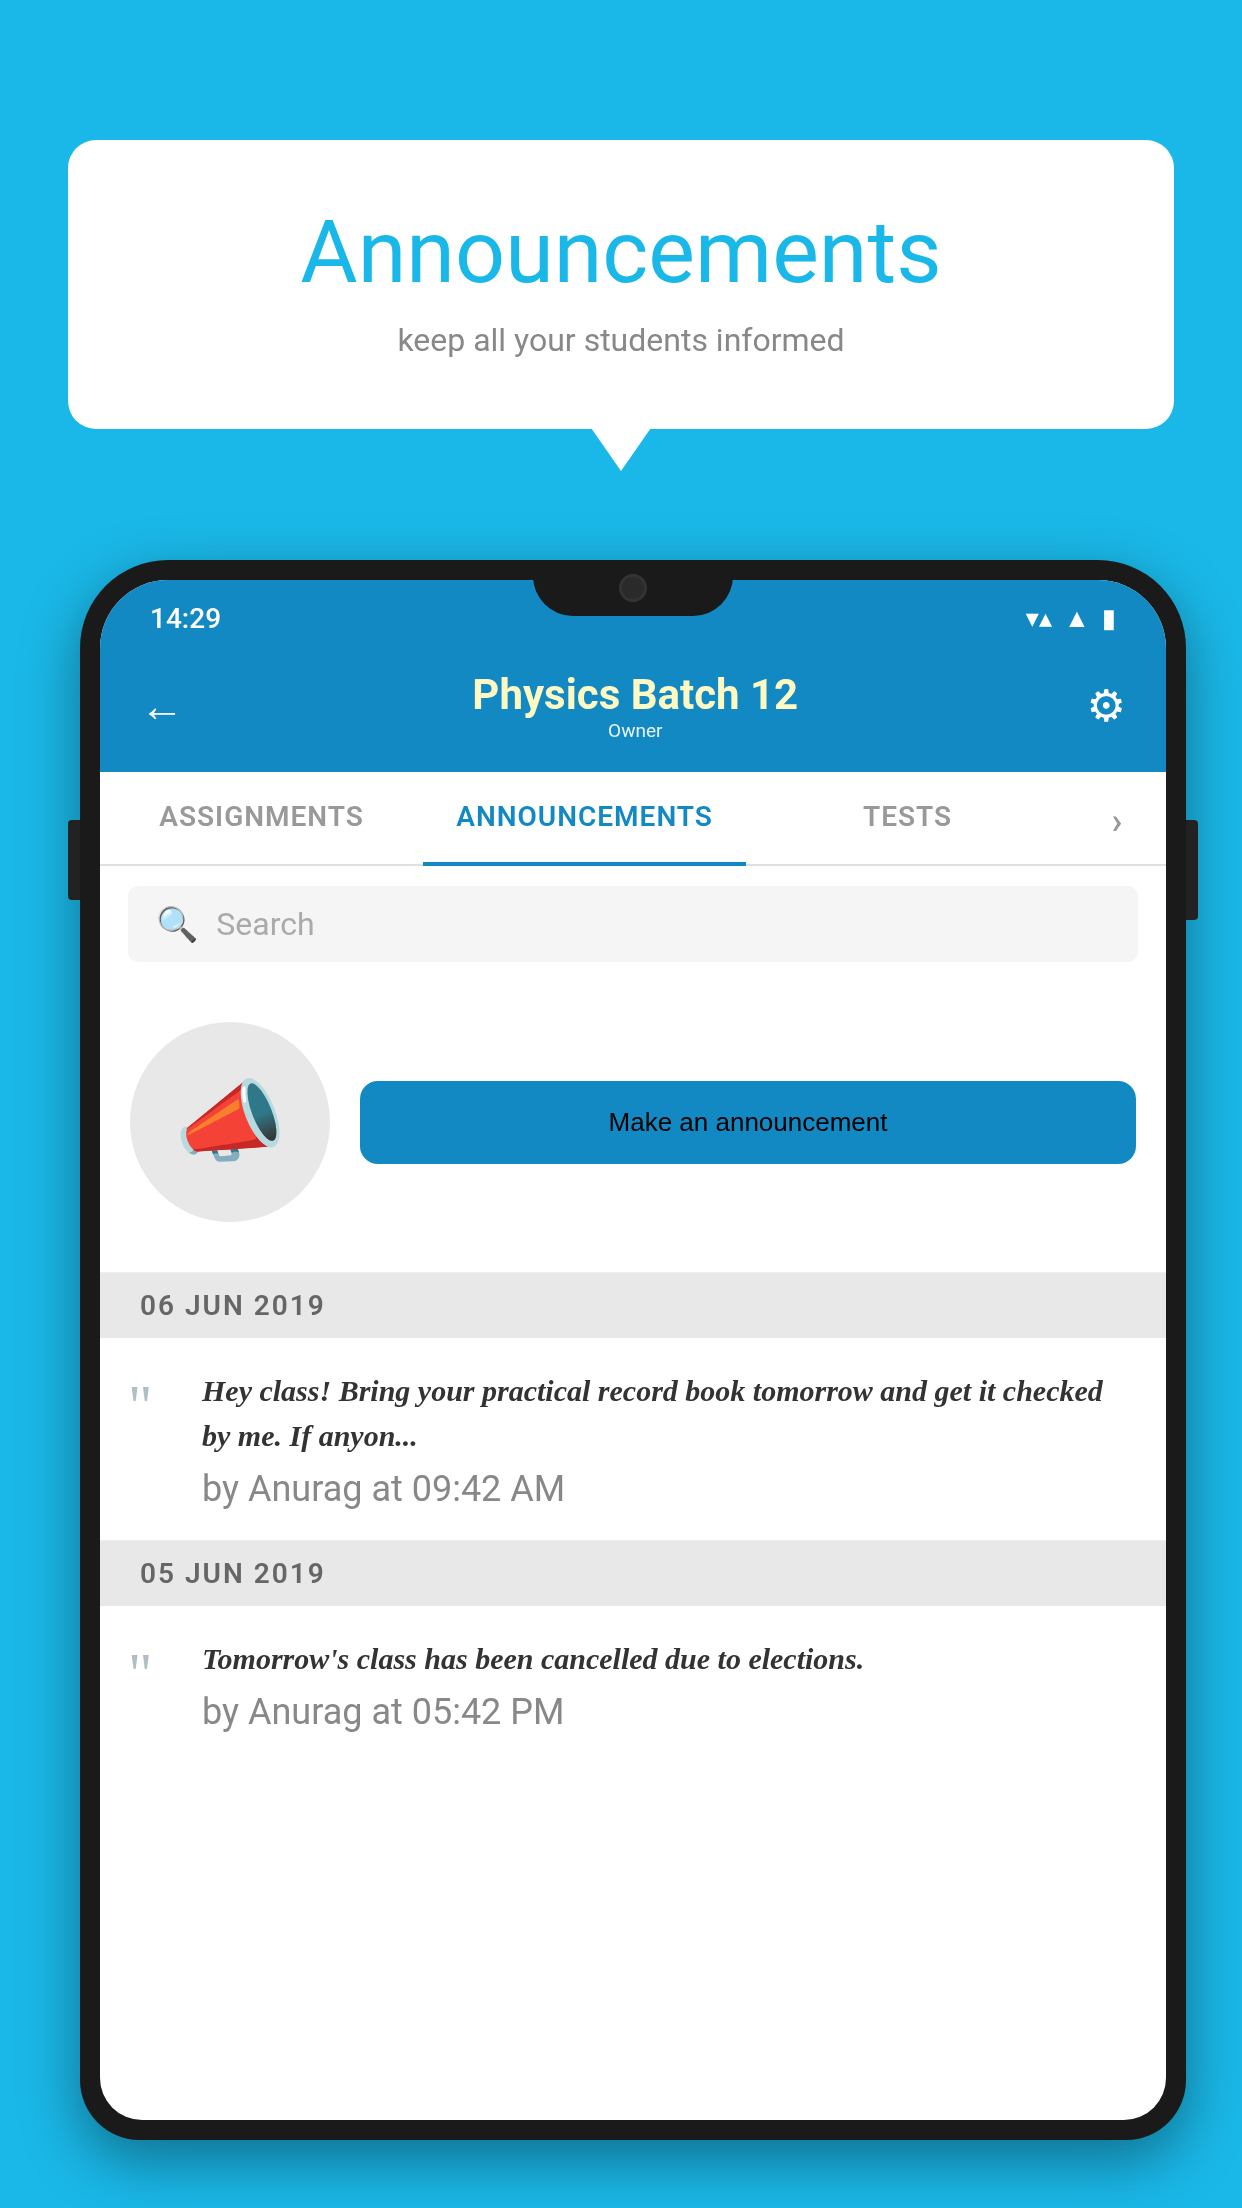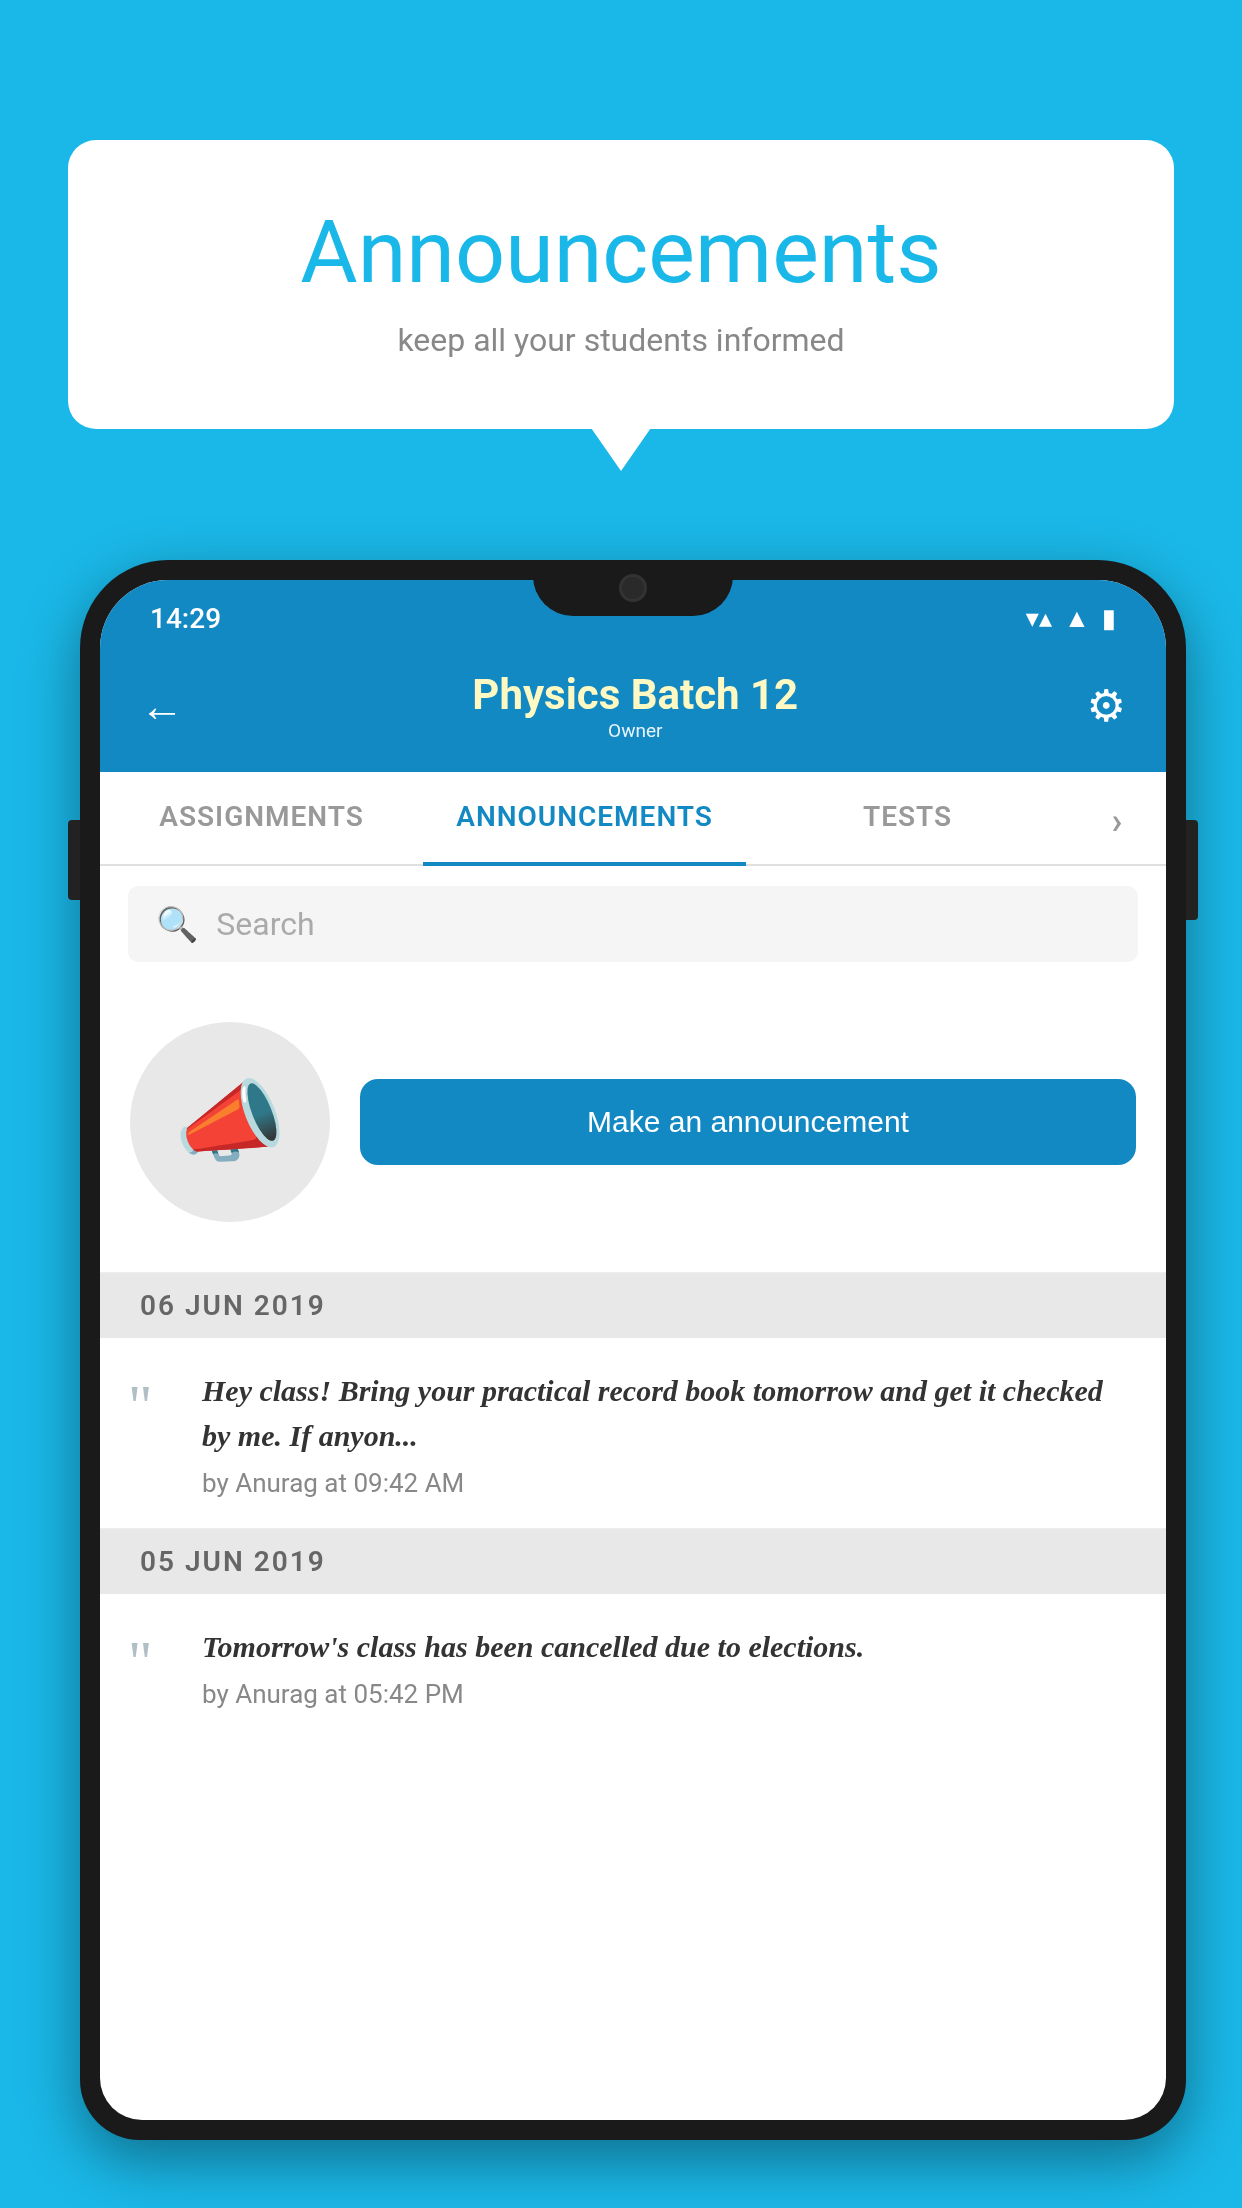--- a/index.html
+++ b/index.html
@@ -287,25 +287,25 @@
 
     .promo-description {
       color: #888;
       font-size: 30px;
       line-height: 1.5;
       margin-bottom: 30px;
     }
 
     .announce-btn {
       background: #1389c4;
-      color: #ffffff;
+      color: #000000;
       border: none;
       border-radius: 18px;
       padding: 26px 40px;
-      font-size: 30px;
+      font-size: 26px;
       font-weight: 500;
       cursor: pointer;
       width: 100%;
     }
 
     
     .date-divider {
       background: #e8e8e8;
       padding: 16px 40px;
       font-size: 28px;
@@ -341,21 +341,21 @@
       font-size: 30px;
       color: #333;
       font-style: italic;
       line-height: 1.5;
       font-family: Georgia, serif;
       font-weight: 600;
     }
 
     .announcement-meta {
       color: #888;
-      font-size: 26px;
+      font-size: 36px;
       margin-top: 10px;
     }
 
     
     .announcement-item2 {
       background: white;
       padding: 30px 30px 30px 28px;
       display: flex;
       align-items: flex-start;
       gap: 24px;

